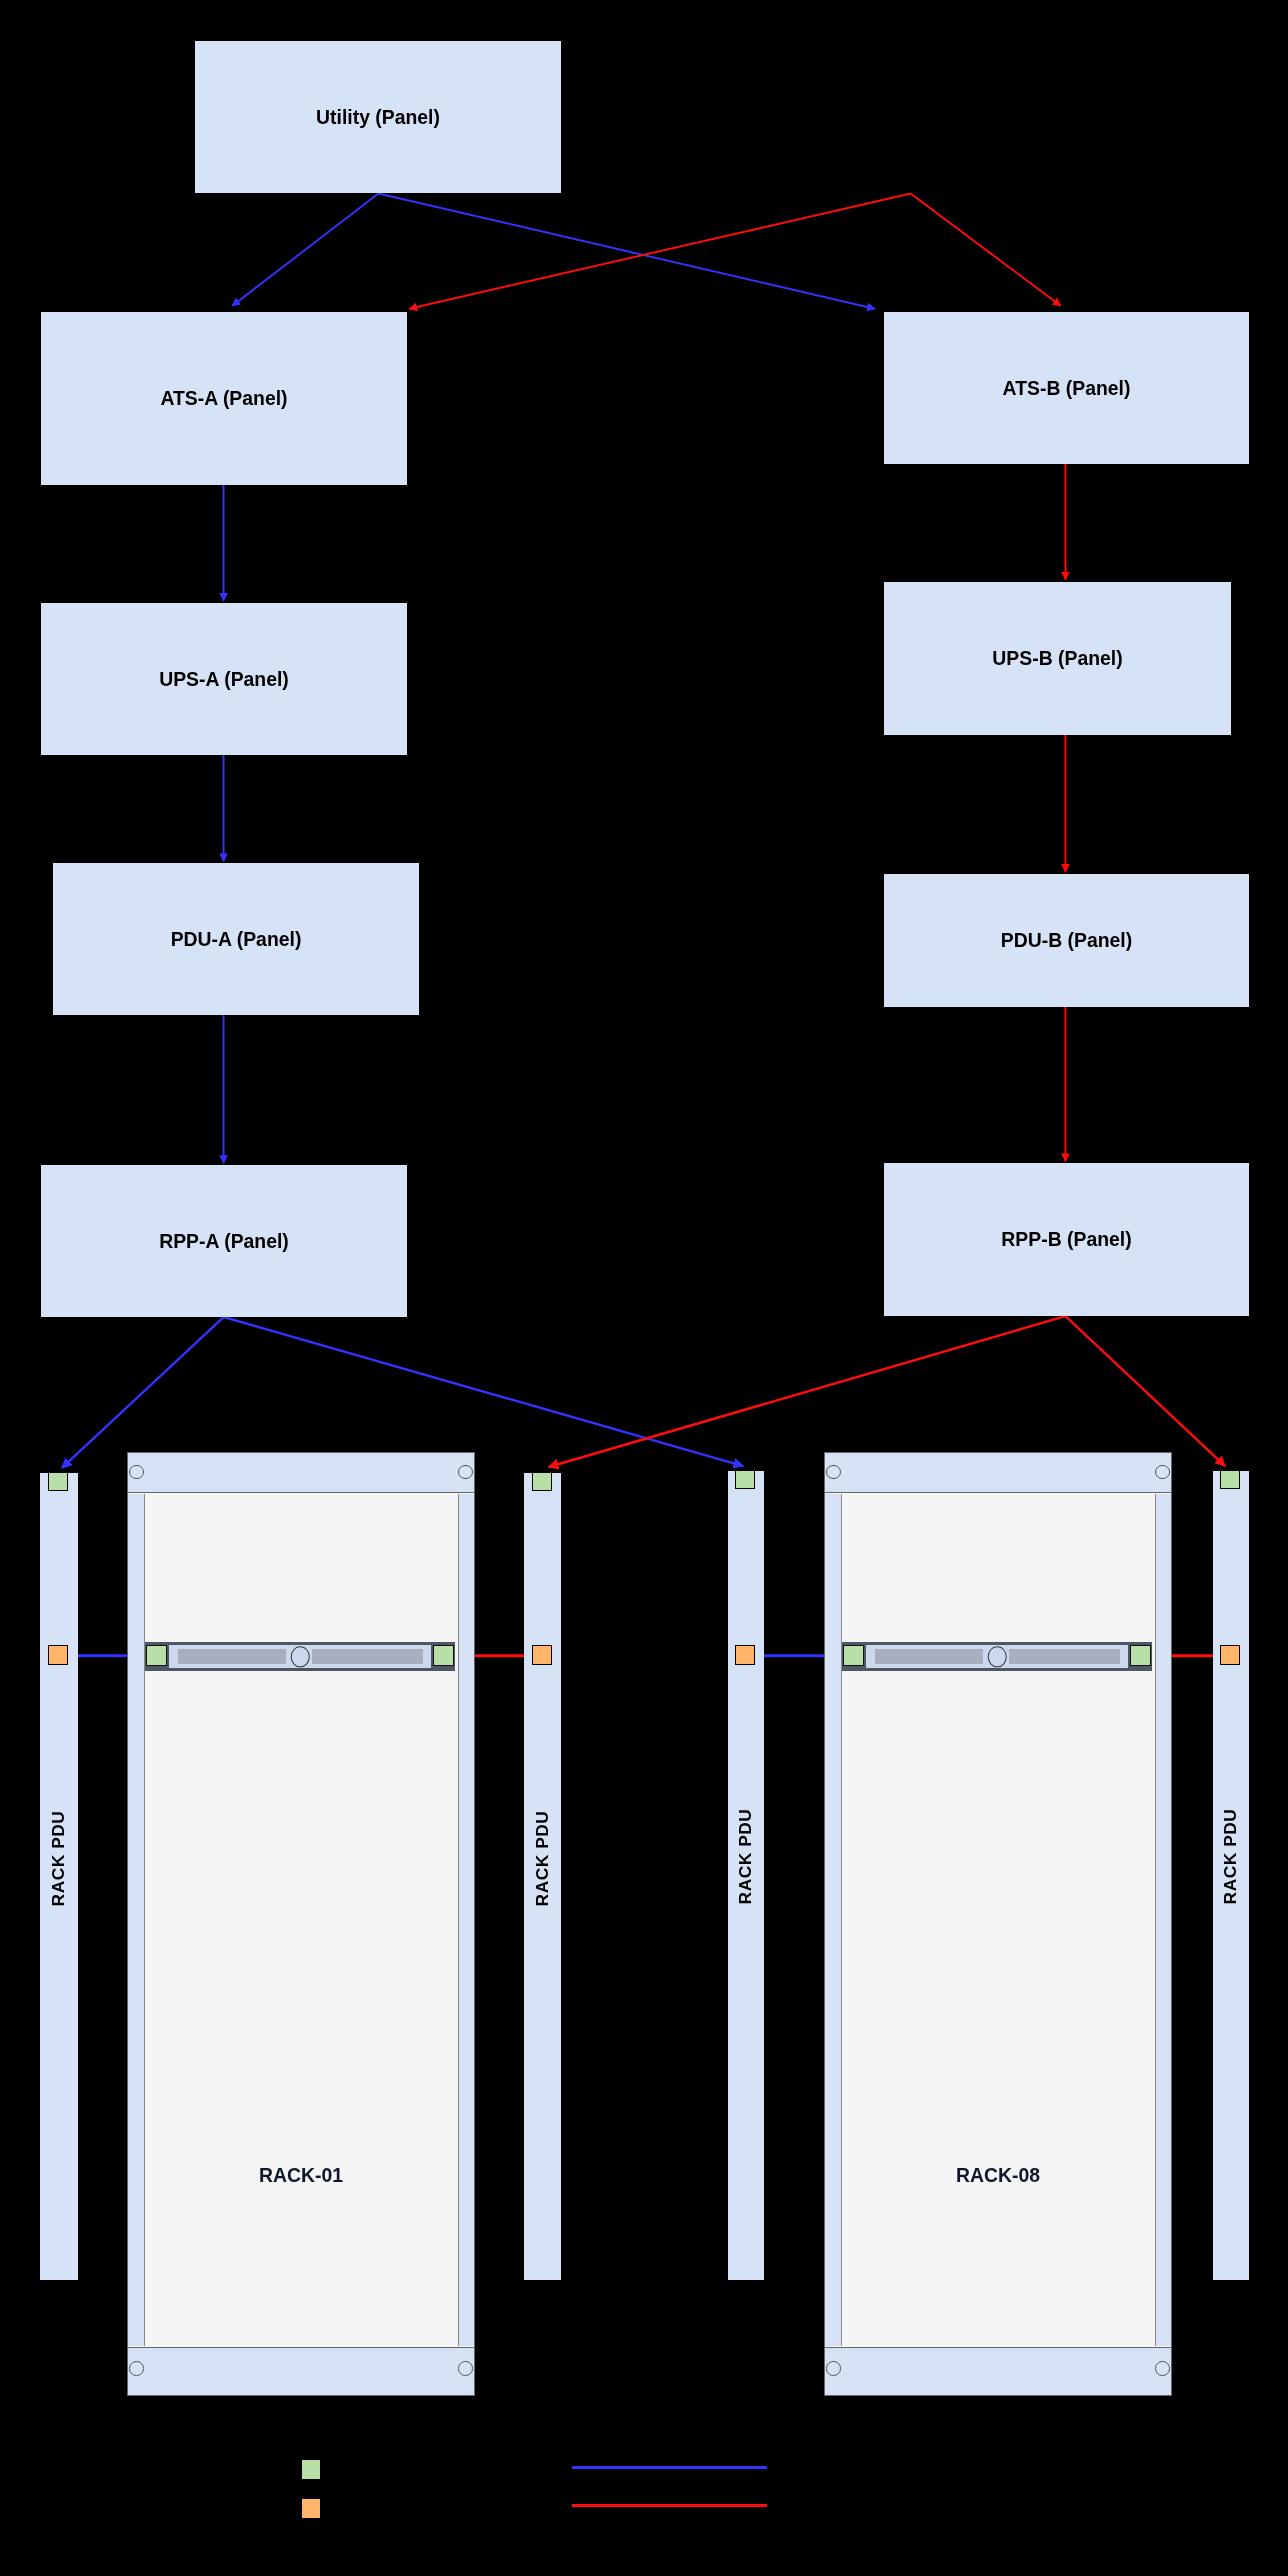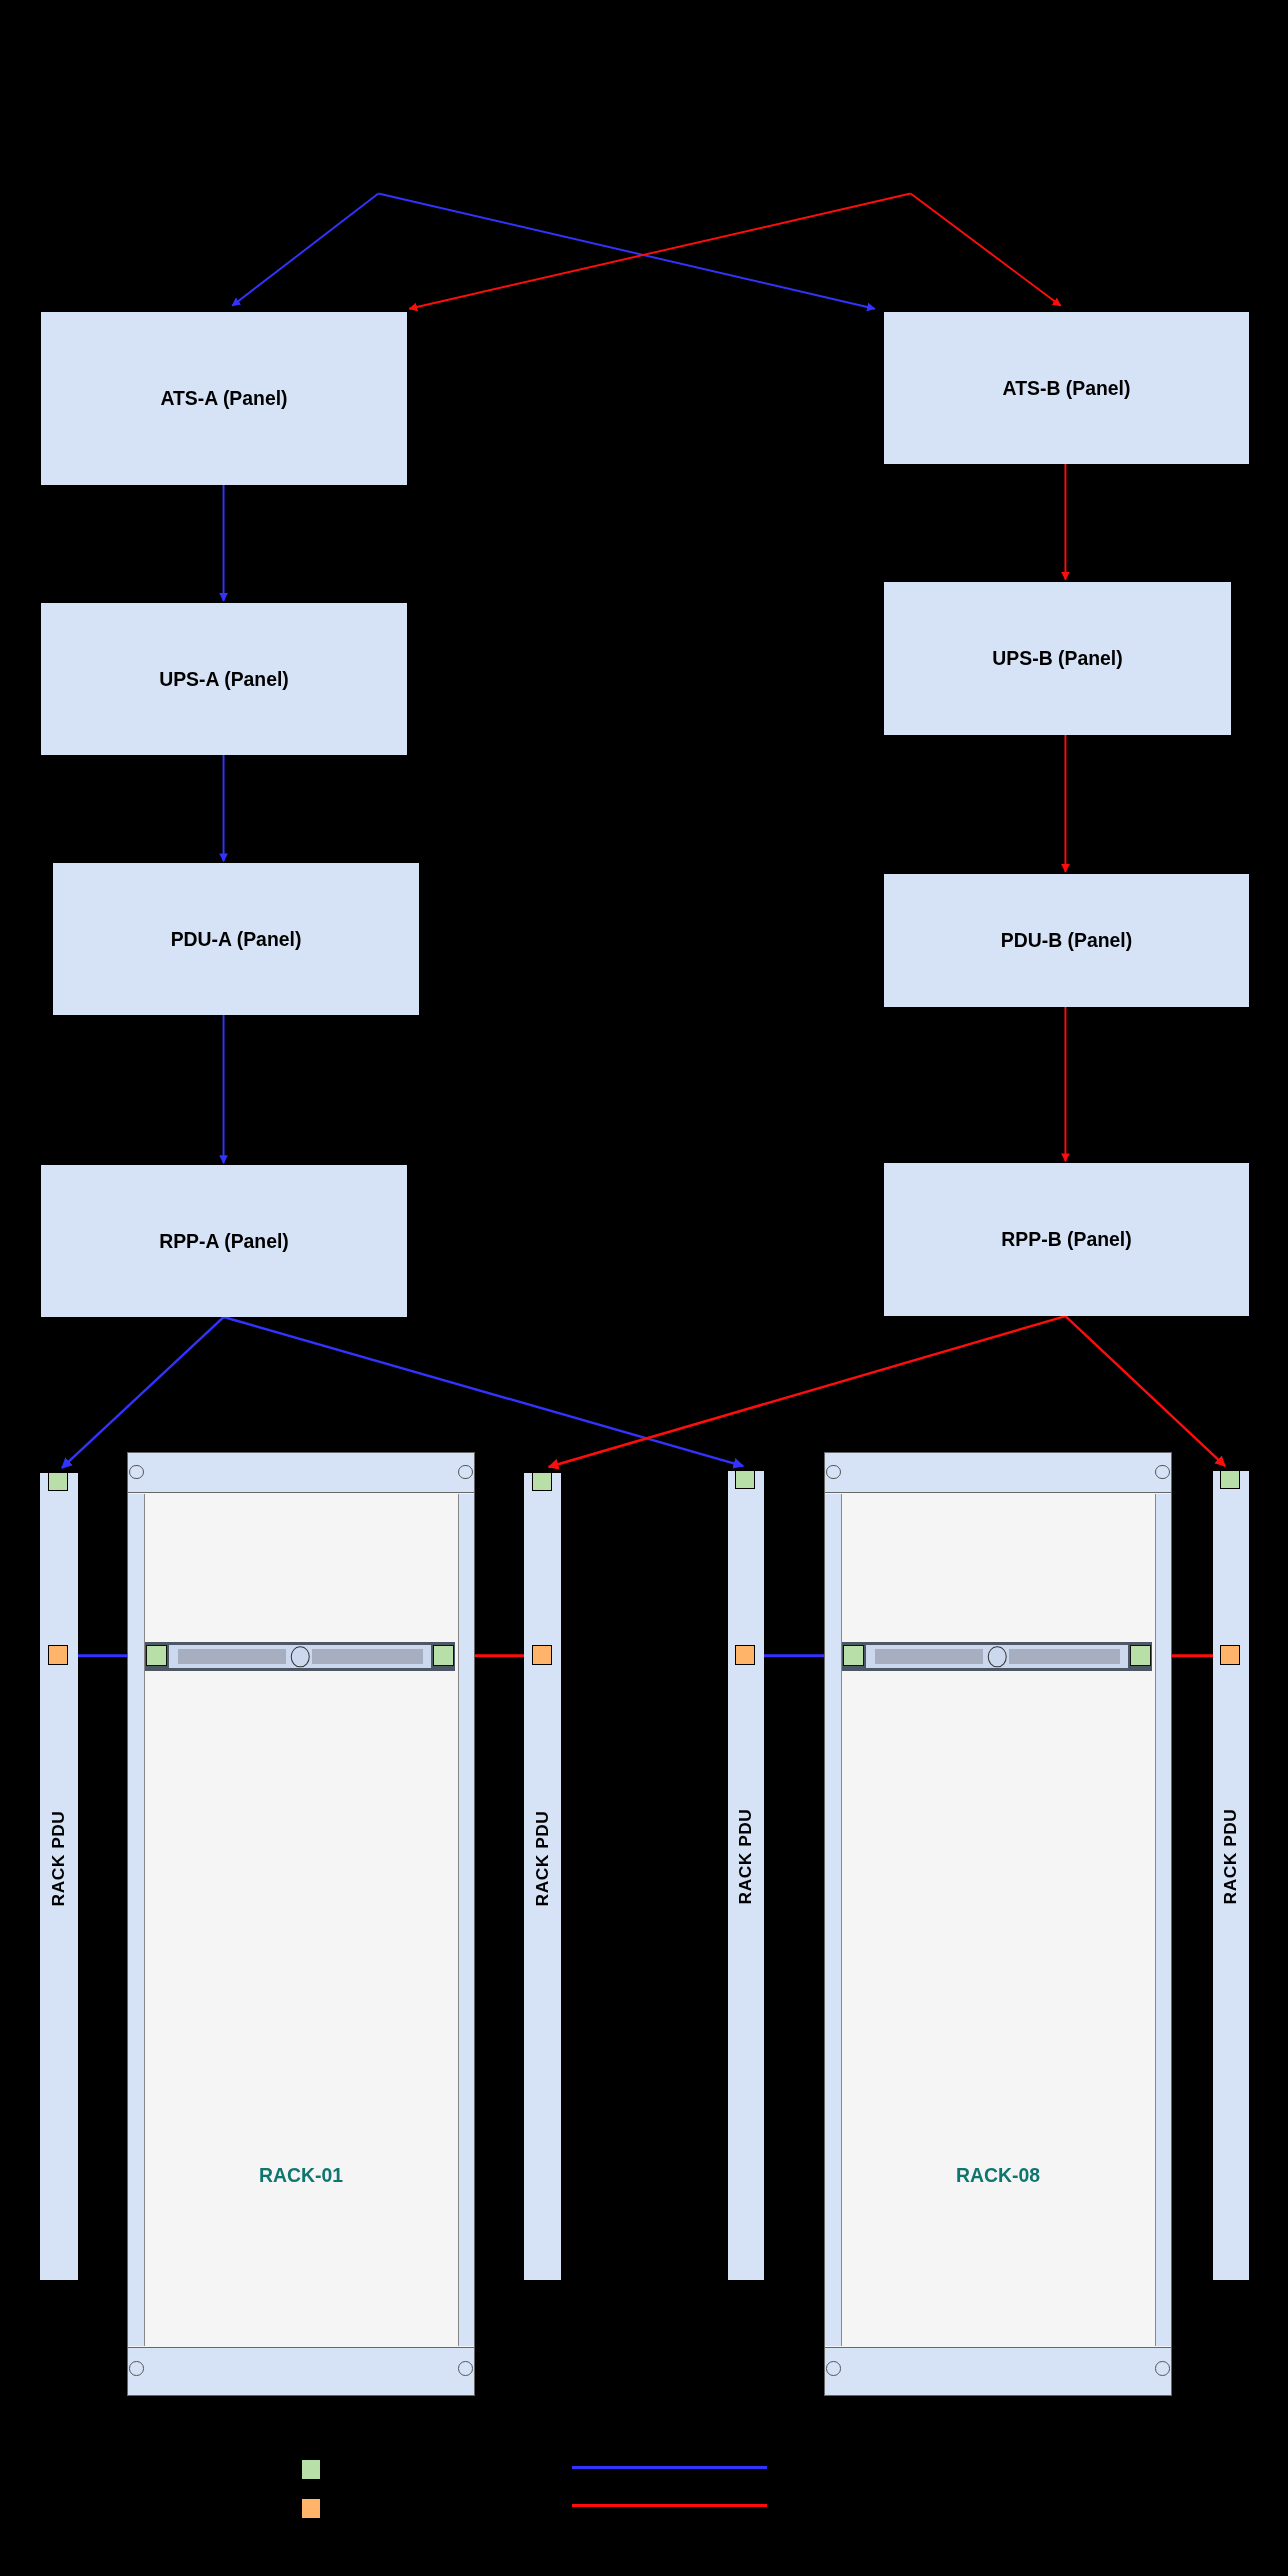--- a/index.html
+++ b/index.html
@@ -46,21 +46,21 @@
   .rack-footer{position:absolute;left:0;right:0;bottom:0;height:47px;background:#d6e2f6;
                border-top:1.9px solid #666;}
   .rack-rail-left {position:absolute;left:0; top:41px;bottom:49px;width:15.5px;
                    background:#d6e2f6;border-right:1.9px solid #888;}
   .rack-rail-right{position:absolute;right:0;top:41px;bottom:49px;width:15.5px;
                    background:#d6e2f6;border-left:1.9px solid #888;}
   .rack-hole{position:absolute;width:12.6px;height:12.6px;border:1.9px solid #555;border-radius:50%;}
   .hole-tl{left:1px;top:11.6px;}   .hole-tr{right:1px;top:11.6px;}
   .hole-bl{left:1px;top:908px;}  .hole-br{right:1px;top:908px;}
   .rack-label{position:absolute;left:0;right:0;top:711px;text-align:center;
-              font-weight:700;font-size:19.4px;color:#0f766e;}
+              font-weight:700;font-size:19.4px;color:#0f172a;}
 
   
   .server{position:absolute;left:17.4px;top:189px;width:310px;height:29px;background:#4d5766;}
   .psu{position:absolute;top:2.9px;width:21px;height:21px;background:#b9dfa9;
        border:1.9px solid #111;box-sizing:border-box;}
   .psu-left{left:1px;} .psu-right{right:1px;}
   .server-body{position:absolute;left:24px;right:24px;top:2.9px;bottom:2.9px;background:#ccd8ee;}
   .vent{position:absolute;top:3.9px;height:15.5px;background:#a6aec0;}
   .vent-left{left:8.7px;width:108px;} .vent-right{right:8.7px;width:111px;}
   .server-port{position:absolute;left:50%;top:50%;transform:translate(-50%,-50%);
@@ -103,20 +103,23 @@
       <line x1="231" y1="1361" x2="64" y2="1517" stroke="#3333ff" stroke-width="2.5" marker-end="url(#arrow-a)"></line>
       <line x1="231" y1="1361" x2="768" y2="1515" stroke="#3333ff" stroke-width="2.5" marker-end="url(#arrow-a)"></line>
       <line x1="1101" y1="1360" x2="567" y2="1516" stroke="#ff0d0d" stroke-width="2.5" marker-end="url(#arrow-b)"></line>
       <line x1="1101" y1="1360" x2="1266" y2="1515" stroke="#ff0d0d" stroke-width="2.5" marker-end="url(#arrow-b)"></line>
       <line x1="73" y1="1711" x2="147" y2="1711" stroke="#3333ff" stroke-width="3" marker-end="url(#arrow-a)"></line>
       <line x1="549" y1="1711" x2="475" y2="1711" stroke="#ff0d0d" stroke-width="3" marker-end="url(#arrow-b)"></line>
       <line x1="785" y1="1711" x2="867" y2="1711" stroke="#3333ff" stroke-width="3" marker-end="url(#arrow-a)"></line>
       <line x1="1259" y1="1711" x2="1195" y2="1711" stroke="#ff0d0d" stroke-width="3" marker-end="url(#arrow-b)"></line>
     </svg>
 
+  <div class="panel" id="p-utility">
+    <span>Utility (Panel)</span>
+  </div>
   <div class="panel" id="p-ats-a">
     <span>ATS-A (Panel)</span>
   </div>
   <div class="panel" id="p-ats-b">
     <span>ATS-B (Panel)</span>
   </div>
   <div class="panel" id="p-ups-a">
     <span>UPS-A (Panel)</span>
   </div>
   <div class="panel" id="p-ups-b">

